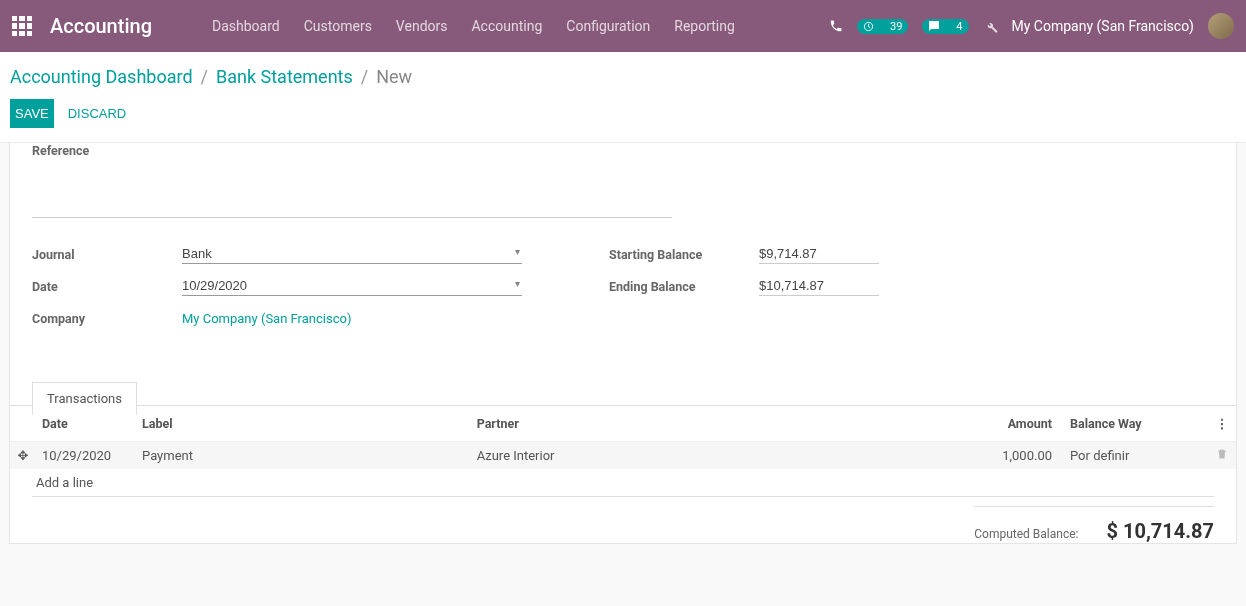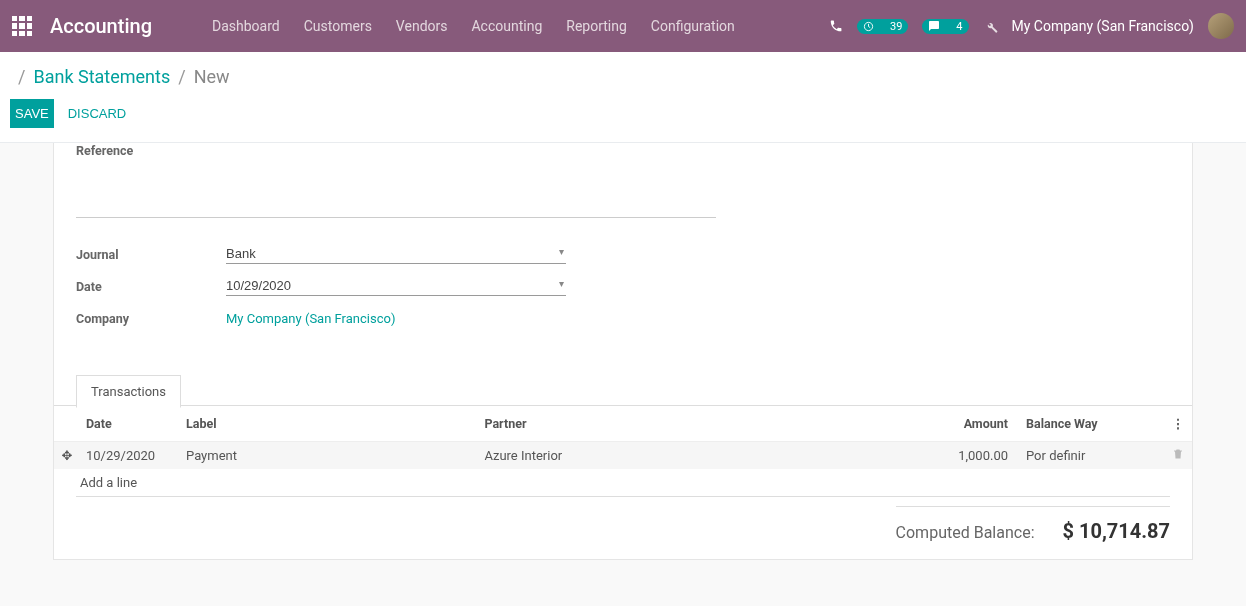--- a/index.html
+++ b/index.html
@@ -20,51 +20,51 @@
 
   .breadcrumb-row { display: flex; align-items: center; padding: 14px 10px 6px 10px; font-size: 18px; color: #777; }
   .breadcrumb-link { color: #00a09d; cursor: pointer; }
   .breadcrumb-sep { margin: 0 8px; color: #999; }
 
   .action-row { display: flex; align-items: center; gap: 14px; padding: 6px 10px 14px 10px; border-bottom: 1px solid #e9ecef; }
   .btn-primary { background: #00a09d; color: #fff; border: none; padding: 7px 5px; font-size: 13px; font-weight: 500; cursor: pointer; }
   .btn-link { background: none; border: none; color: #00a09d; font-size: 13px; font-weight: 500; cursor: pointer; }
 
   .content-scroll { height: 480px; overflow-y: auto; background: #f9f9f9; padding: 0; }
-  .form-sheet { background: #fff; margin: 0 auto; width: 1140px; border: 1px solid #e5e5e5; border-top: none; margin-top: -48px; padding-bottom: 16px; }
+  .form-sheet { background: #fff; margin: 0 auto; width: 1228px; border: 1px solid #e5e5e5; border-top: none; margin-top: -48px; }
   .form-pad { padding: 0 22px; }
 
   .ref-label { font-weight: 700; color: #666; font-size: 12.5px; padding-top: 48px; }
   .ref-input { width: 640px; height: 24px; border: none; border-bottom: 1px solid #ccc; margin-top: 36px; }
 
   .two-col { display: flex; gap: 47px; margin-top: 24px; }
   .col { flex: 0 0 auto; }
   .field-row { display: flex; align-items: center; margin-bottom: 8px; min-height: 24px; }
   .field-label { width: 150px; font-weight: 700; color: #666; font-size: 12.5px; }
   .field-label2 { width: 150px; font-weight: 700; color: #666; font-size: 12.5px; }
   .field-input { width: 340px; border: none; border-bottom: 1px solid #9a9a9a; padding: 2px 0; font-size: 13px; color: #444; background: transparent; }
   .field-select { position: relative; display: inline-block; width: 340px; }
   .caret { position: absolute; right: 2px; top: 2px; font-size: 10px; color: #888; pointer-events: none; }
   .field-link { color: #00a09d; font-size: 13px; cursor: pointer; }
   .short-input { width: 120px; border: none; border-bottom: 1px solid #ccc; padding: 2px 0; font-size: 13px; color: #444; }
 
   .tabs { margin-top: 34px; border-bottom: 1px solid #ddd; padding-left: 22px; }
-  .tab { display: inline-block; border: 1px solid #ddd; border-bottom: 1px solid #fff; background: #fff; padding: 8px 14px; font-size: 13px; color: #555; position: relative; top: 3px; cursor: pointer; }
+  .tab { display: inline-block; border: 1px solid #ddd; border-bottom: 1px solid #fff; background: #fff; padding: 8px 14px; font-size: 13px; color: #555; position: relative; top: 10px; cursor: pointer; }
 
   .txn-table { width: 100%; border-collapse: collapse; }
   .txn-table th { text-align: left; font-weight: 700; font-size: 12.5px; color: #555; padding: 10px 6px; border-bottom: 1px solid #eee; }
   .txn-table th.amount { text-align: right; }
   .txn-table td { font-size: 13px; color: #555; padding: 6px 6px; }
   .row-handle { cursor: move; color: #999; }
   .row-trash { color: #bbb; cursor: pointer; text-align: center; }
   .add-line { color: #00a09d; cursor: pointer; padding: 6px 6px 110px 36px; font-size: 13px; }
 
   .totals { border-top: 1px solid #ddd; margin: 0 22px; display: flex; justify-content: flex-end; padding-top: 10px; }
   .totals-inner { display: flex; align-items: baseline; gap: 28px; border-top: 1px solid #ddd; margin-top: -1px; padding-top: 12px; min-width: 220px; }
-  .totals-label { font-size: 16px; color: #666; }
+  .totals-label { font-size: 12px; color: #666; }
   .totals-value { font-size: 20px; font-weight: 700; color: #333; }
 
   .kebab { color: #888; cursor: pointer; }
 </style>
 </head>
 <body>
 
 <div class="navbar">
   <div class="apps-icon">
     <span></span>
@@ -76,22 +76,22 @@
       <span></span>
       <span></span>
       <span></span>
   </div>
   <div class="brand">Accounting</div>
   <div class="nav-items">
     <div class="nav-item">Dashboard</div>
     <div class="nav-item">Customers</div>
     <div class="nav-item">Vendors</div>
     <div class="nav-item">Accounting</div>
+    <div class="nav-item">Configuration</div>
     <div class="nav-item">Reporting</div>
-    <div class="nav-item">Configuration</div>
   </div>
   <div class="nav-spacer"></div>
   <div class="nav-right">
     <div class="nav-right-item">
       <svg width="14" height="14" viewBox="0 0 24 24" fill="#fff">
           <path d="M6.6 10.8c1.4 2.8 3.8 5.1 6.6 6.6l2.2-2.2c.3-.3.7-.4 1.1-.3 1.2.4 2.5.6 3.8.6.6 0 1 .5 1 1V20c0 .6-.5 1-1 1C10.7 21 3 13.3 3 3.7c0-.6.5-1 1-1h3.5c.6 0 1 .5 1 1 0 1.3.2 2.6.6 3.8.1.4 0 .8-.3 1.1L6.6 10.8z"></path>
         </svg>
     </div>
     <div class="nav-right-item badge-pill">
       <svg width="11" height="11" viewBox="0 0 24 24" fill="#fff">
@@ -111,20 +111,21 @@
       <svg width="15" height="15" viewBox="0 0 24 24" fill="#e6dde2">
           <path d="M22.7 19.3l-7.1-7.1c.6-1.5.3-3.3-.9-4.5-1.3-1.3-3.2-1.5-4.7-.8l2.8 2.8-2 2-2.8-2.8c-.8 1.5-.5 3.5.8 4.7 1.2 1.2 3 1.5 4.5.9l7.1 7.1c.4.4 1 .4 1.4 0l.9-.9c.4-.4.4-1 0-1.4z"></path>
         </svg>
     </div>
     <div class="nav-right-item user-label">My Company (San Francisco)</div>
     <div class="avatar"></div>
   </div>
 </div>
 
 <div class="breadcrumb-row">
+  <span class="breadcrumb-link">Accounting Dashboard</span>
   <span class="breadcrumb-sep">/</span>
   <span class="breadcrumb-link">Bank Statements</span>
   <span class="breadcrumb-sep">/</span>
   <span style="color:#888">New</span>
 </div>
 
 <div class="action-row">
   <button class="btn-primary">SAVE</button>
   <button class="btn-link">DISCARD</button>
 </div>
@@ -147,20 +148,30 @@
           <div class="field-row">
             <div class="field-label">Date</div>
             <div class="field-select">
               <input class="field-input" value="10/29/2020" style="">
               <span class="caret">▾</span>
             </div>
           </div>
           <div class="field-row">
             <div class="field-label">Company</div>
             <span class="field-link">My Company (San Francisco)</span>
+          </div>
+        </div>
+        <div class="col" style="margin-left:40px">
+          <div class="field-row">
+            <div class="field-label2">Starting Balance</div>
+            <input class="short-input" value="$9,714.87" style="">
+          </div>
+          <div class="field-row">
+            <div class="field-label2">Ending Balance</div>
+            <input class="short-input" value="$10,714.87" style="">
           </div>
         </div>
       </div>
     </div>
 
     <div class="tabs">
       <div class="tab">Transactions</div>
     </div>
 
     <table class="txn-table">

